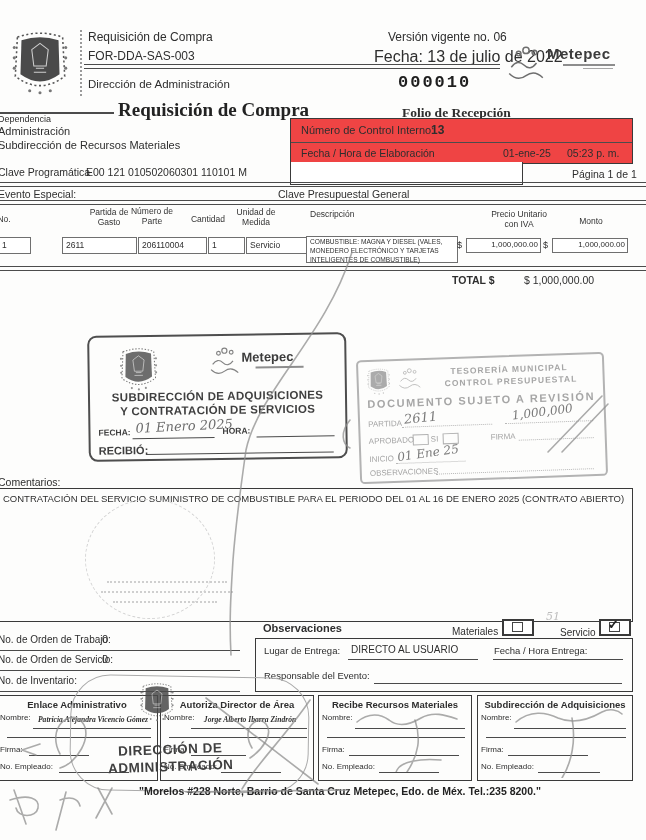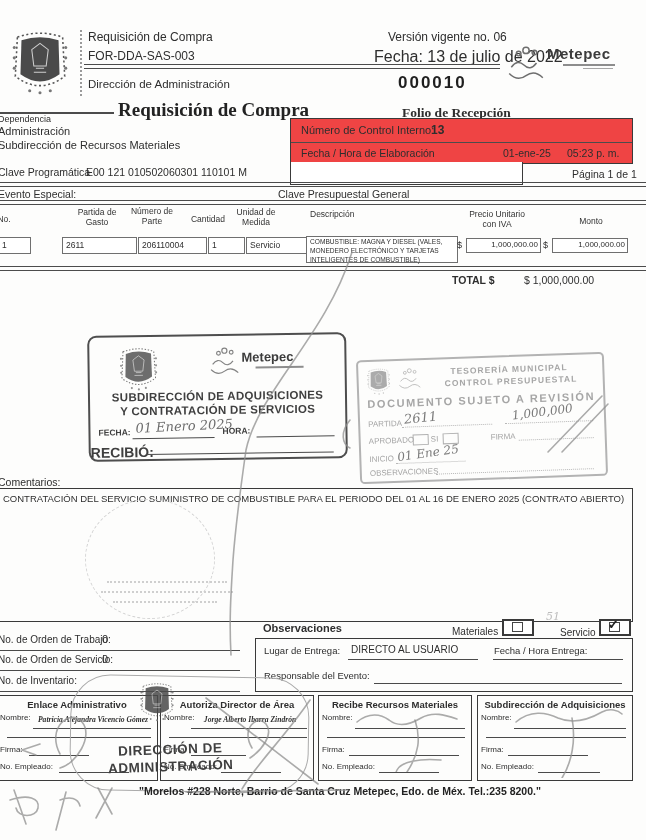--- a/index.html
+++ b/index.html
@@ -2,21 +2,21 @@
 <html><head>
 <meta charset="utf-8">
 <style>
   html,body{margin:0;padding:0;background:#e8e8e8;}
   .page{position:relative;width:646px;height:840px;background:#fdfdfc;overflow:hidden;
         font-family:"Liberation Sans",sans-serif;color:#2e2e2e;}
   .abs{position:absolute;}
   .ctr{text-align:center;}
   .b{font-weight:bold;}
   .serif{font-family:"Liberation Serif",serif;}
-  .mono{font-family:Liberation Sans, sans-serif;text-align:right;}
+  .mono{font-family:Liberation Mono, monospace;text-align:right;}
   .hand{font-family:"DejaVu Serif",serif;font-style:italic;color:#6d6d6d;}
   .hr2{height:3px;border-top:1px solid #4c4c4c;border-bottom:1px solid #4c4c4c;}
   .hr1{height:1px;background:#4c4c4c;}
   .uline{border-bottom:1px solid #4a4a4a;height:1px;}
   .cellbox{border:1px solid #6f6f6f;background:#fff;font-size:8.5px;line-height:14px;padding-left:3px;}
   .stamp-l{border:2.5px solid #4e4e4e;border-radius:9px;transform:rotate(-0.8deg);color:#3f3f3f;}
   .stamp-r{border:2px solid #b3b3b3;border-radius:5px;transform:rotate(-2deg);color:#a6a6a6;}
   .sigbox{border:1.5px solid #3a3a3a;height:84px;}
   .sig-title{position:absolute;top:3px;left:0;right:0;text-align:center;font-weight:bold;font-size:9.5px;}
   .lab8{font-size:8px;}
@@ -108,26 +108,26 @@
 
   <div class="abs" style="left:-2px;top:166px;font-size:10.5px">Clave Programática</div>
   <div class="abs" style="left:86px;top:166px;font-size:10.5px">E00 121 010502060301 110101 M</div>
   <div class="abs" style="left:572px;top:168px;font-size:10.5px">Página 1 de 1</div>
   <div class="abs hr2" style="left:0;top:182px;width:646px"></div>
   <div class="abs" style="left:-2px;top:188px;font-size:10.5px">Evento Especial:</div>
   <div class="abs" style="left:278px;top:188px;font-size:10.5px">Clave Presupuestal General</div>
   <div class="abs hr2" style="left:0;top:200px;width:646px"></div>
 
   <div class="abs ctr" style="left:-8px;top:214px;width:24px;font-size:8.5px;color:#333">No.</div>
-  <div class="abs ctr" style="left:72px;top:207px;width:50px;font-size:8.5px;color:#333;line-height:1.2">Partida de Gasto</div>
+  <div class="abs ctr" style="left:84px;top:207px;width:50px;font-size:8.5px;color:#333;line-height:1.2">Partida de Gasto</div>
   <div class="abs ctr" style="left:127px;top:206px;width:50px;font-size:8.5px;color:#333;line-height:1.2">Número de Parte</div>
   <div class="abs ctr" style="left:183px;top:214px;width:50px;font-size:8.5px;color:#333">Cantidad</div>
   <div class="abs ctr" style="left:231px;top:207px;width:50px;font-size:8.5px;color:#333;line-height:1.2">Unidad de Medida</div>
   <div class="abs" style="left:310px;top:209px;font-size:8.5px;color:#333">Descripción</div>
-  <div class="abs ctr" style="left:468px;top:209px;width:58px;font-size:8.5px;color:#333;line-height:1.2">Precio Unitario con IVA</div>
+  <div class="abs ctr" style="left:490px;top:209px;width:58px;font-size:8.5px;color:#333;line-height:1.2">Precio Unitario con IVA</div>
   <div class="abs ctr" style="left:570px;top:216px;width:42px;font-size:8.5px;color:#333">Monto</div>
 
   <div class="abs" style="left:0;top:236px;width:646px;height:28px">
     <div class="abs cellbox" style="left:-2px;top:1px;width:28px;height:15px">1</div>
     <div class="abs cellbox" style="left:62px;top:1px;width:70px;height:15px">2611</div>
     <div class="abs cellbox" style="left:138px;top:1px;width:64px;height:15px">206110004</div>
     <div class="abs cellbox" style="left:208px;top:1px;width:32px;height:15px">1</div>
     <div class="abs cellbox" style="left:246px;top:1px;width:56px;height:15px">Servicio</div>
     <div class="abs cellbox" style="left:306px;top:0;width:147px;height:24px;font-size:6.6px;line-height:1.35;padding-top:1px">COMBUSTIBLE: MAGNA Y DIESEL (VALES, MONEDERO ELECTRÓNICO Y TARJETAS INTELIGENTES DE COMBUSTIBLE)</div>
     <div class="abs" style="left:457px;top:4px;font-size:9px">$</div>
@@ -149,21 +149,21 @@
       </svg>
     <div class="abs b" style="left:152px;top:14px;font-size:13px;color:#3c3c3c">Metepec</div>
     <div class="abs" style="left:166px;top:31px;width:48px;height:1.5px;background:#8d8d8d"></div>
     <div class="abs ctr b" style="left:0;top:54px;width:100%;font-size:11.5px;letter-spacing:.3px">SUBDIRECCIÓN DE ADQUISICIONES</div>
     <div class="abs ctr b" style="left:0;top:68px;width:100%;font-size:11.5px;letter-spacing:.3px">Y CONTRATACIÓN DE SERVICIOS</div>
     <div class="abs b" style="left:8px;top:90px;font-size:8.5px">FECHA:</div>
     <div class="abs hand" style="left:45px;top:82px;font-size:13px;transform:rotate(-2deg)">01 Enero 2025</div>
     <div class="abs uline" style="left:42px;top:100px;width:82px"></div>
     <div class="abs b" style="left:132px;top:90px;font-size:8.5px">HORA:</div>
     <div class="abs uline" style="left:166px;top:100px;width:78px"></div>
-    <div class="abs b" style="left:0;top:107px;font-size:14px">RECIBIÓ:</div>
+    <div class="abs b" style="left:8px;top:107px;font-size:11px">RECIBIÓ:</div>
     <div class="abs uline" style="left:55px;top:116px;width:188px"></div>
   </div>
 
   <div class="abs stamp-r" style="left:358px;top:356px;width:244px;height:120px">
     <svg class="abs" style="left:6px;top:5px;opacity:.45" width="28" height="30">
         <use href="#crest"></use>
       </svg>
     <svg class="abs" style="left:38px;top:5px;opacity:.45" width="26" height="26">
         <use href="#mtpmark"></use>
       </svg>

